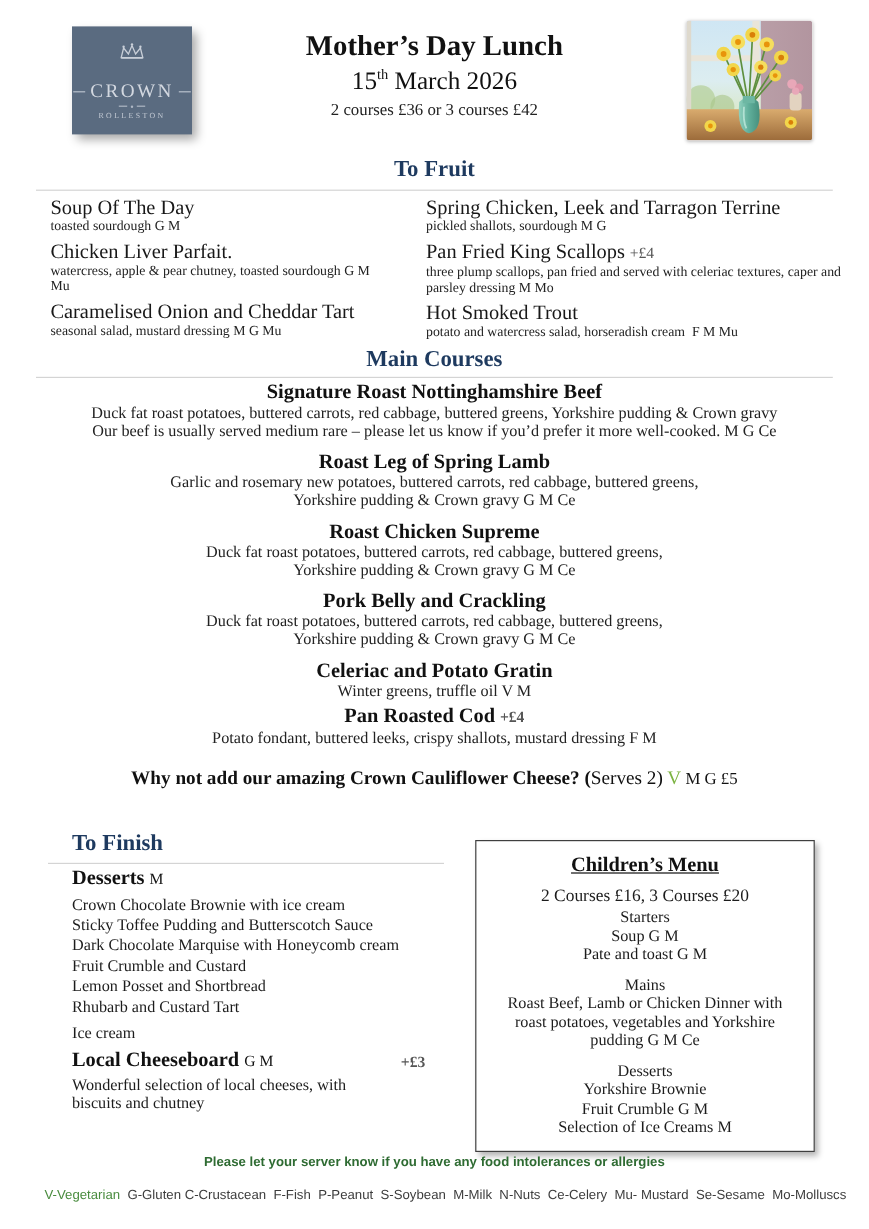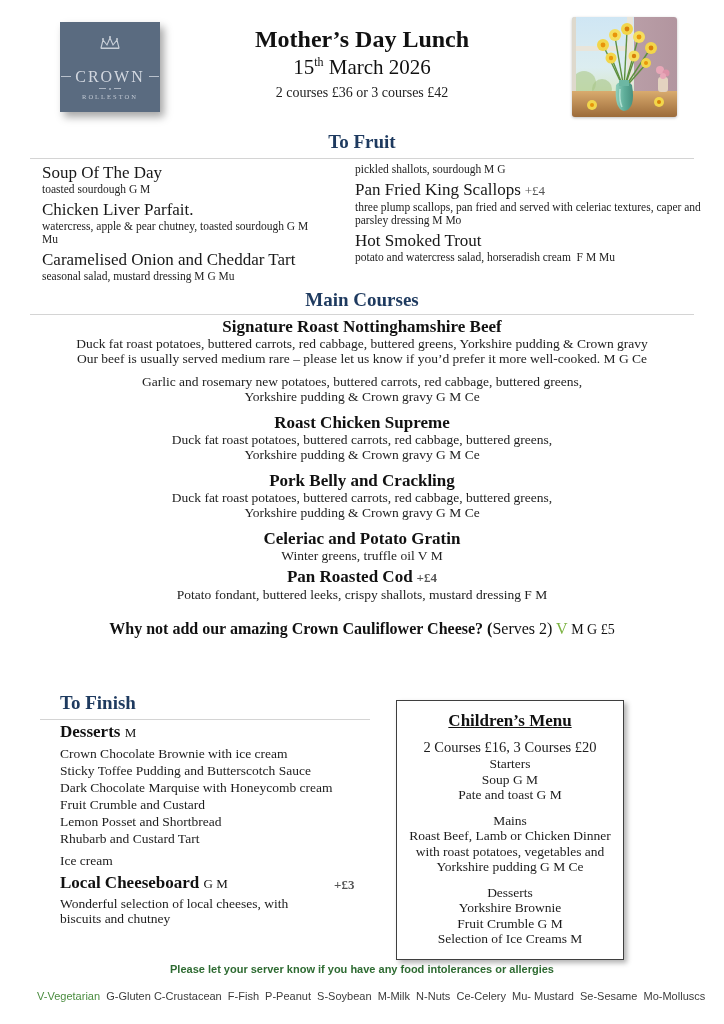--- a/index.html
+++ b/index.html
@@ -71,21 +71,21 @@
   .sub-label .allerg { font-weight:normal; font-size:13px; }
   .dessert-list { margin-top:2px; }
   .dessert-item { font-size:13.5px; line-height:17px; color:#1c1c1c; }
   .icecream { font-size:13.5px; line-height:17px; margin-top:5px; color:#1c1c1c; }
   .cheeseboard-row { position:relative; margin-top:4px; }
   .cheeseboard-row .price-tag { position:absolute; left:270px; top:2px; }
   .cheese-desc { font-size:13.5px; line-height:15px; max-width:250px; margin-top:2px; color:#1c1c1c; }
 
   
   .childrens-box {
-    position:absolute; left:396px; top:700px; width:228px; min-height:252px;
+    position:absolute; left:396px; top:700px; width:283px; min-height:252px;
     border:1px solid #3f3f3f; background:#fff; box-shadow:3px 3px 5px rgba(0,0,0,.3);
     padding:10px 12px 12px; text-align:center;
   }
   .child-title { font-size:17px; font-weight:bold; text-decoration:underline; color:#111; }
   .child-pricing { font-size:14.5px; margin-top:8px; color:#1c1c1c; }
   .child-line { font-size:13.5px; line-height:15.5px; color:#1c1c1c;text-align:center; }
   .child-group { margin-top:10px; }
 
   
   .footer { position:absolute; left:0; right:0; top:963px; text-align:center;
@@ -211,20 +211,21 @@
         <div class="dish-name"><span>Chicken Liver Parfait.</span></div>
         <div class="dish-desc">watercress, apple &amp; pear chutney, toasted sourdough G M Mu</div>
       </div>
       <div class="starter">
         <div class="dish-name"><span>Caramelised Onion and Cheddar Tart</span></div>
         <div class="dish-desc">seasonal salad, mustard dressing M G Mu</div>
       </div>
     </div>
     <div class="col-right">
       <div class="starter">
+        <div class="dish-name"><span>Spring Chicken, Leek and Tarragon Terrine</span></div>
         <div class="dish-desc">pickled shallots, sourdough M G</div>
       </div>
       <div class="starter">
         <div class="dish-name"><span>Pan Fried King Scallops</span><span class="price-tag">+£4</span></div>
         <div class="dish-desc">three plump scallops, pan fried and served with celeriac textures, caper and parsley dressing M Mo</div>
       </div>
       <div class="starter">
         <div class="dish-name"><span>Hot Smoked Trout</span></div>
         <div class="dish-desc">potato and watercress salad, horseradish cream  F M Mu</div>
       </div>
@@ -234,20 +235,21 @@
   <div class="sec-head" style="top:289px">Main Courses</div>
   <div class="rule-line" style="top:314px; left:30px; right:30px;"></div>
 
   <div class="mains-list">
     <div class="main-item">
       <div class="main-name">Signature Roast Nottinghamshire Beef</div>
       <div class="main-desc">Duck fat roast potatoes, buttered carrots, red cabbage, buttered greens, Yorkshire pudding &amp; Crown gravy</div>
       <div class="main-desc">Our beef is usually served medium rare – please let us know if you’d prefer it more well-cooked. M G Ce</div>
     </div>
     <div class="main-item">
+      <div class="main-name">Roast Leg of Spring Lamb</div>
       <div class="main-desc">Garlic and rosemary new potatoes, buttered carrots, red cabbage, buttered greens,</div>
       <div class="main-desc">Yorkshire pudding &amp; Crown gravy G M Ce</div>
     </div>
     <div class="main-item">
       <div class="main-name">Roast Chicken Supreme</div>
       <div class="main-desc">Duck fat roast potatoes, buttered carrots, red cabbage, buttered greens,</div>
       <div class="main-desc">Yorkshire pudding &amp; Crown gravy G M Ce</div>
     </div>
     <div class="main-item">
       <div class="main-name">Pork Belly and Crackling</div>

